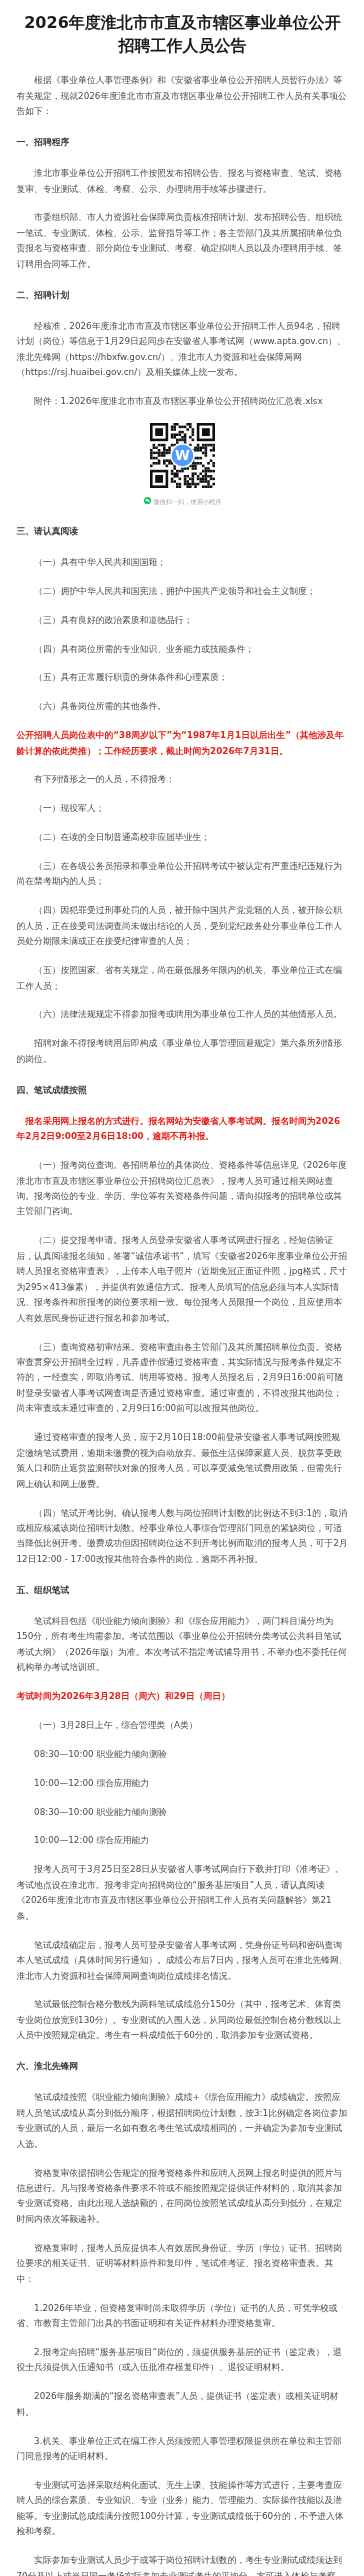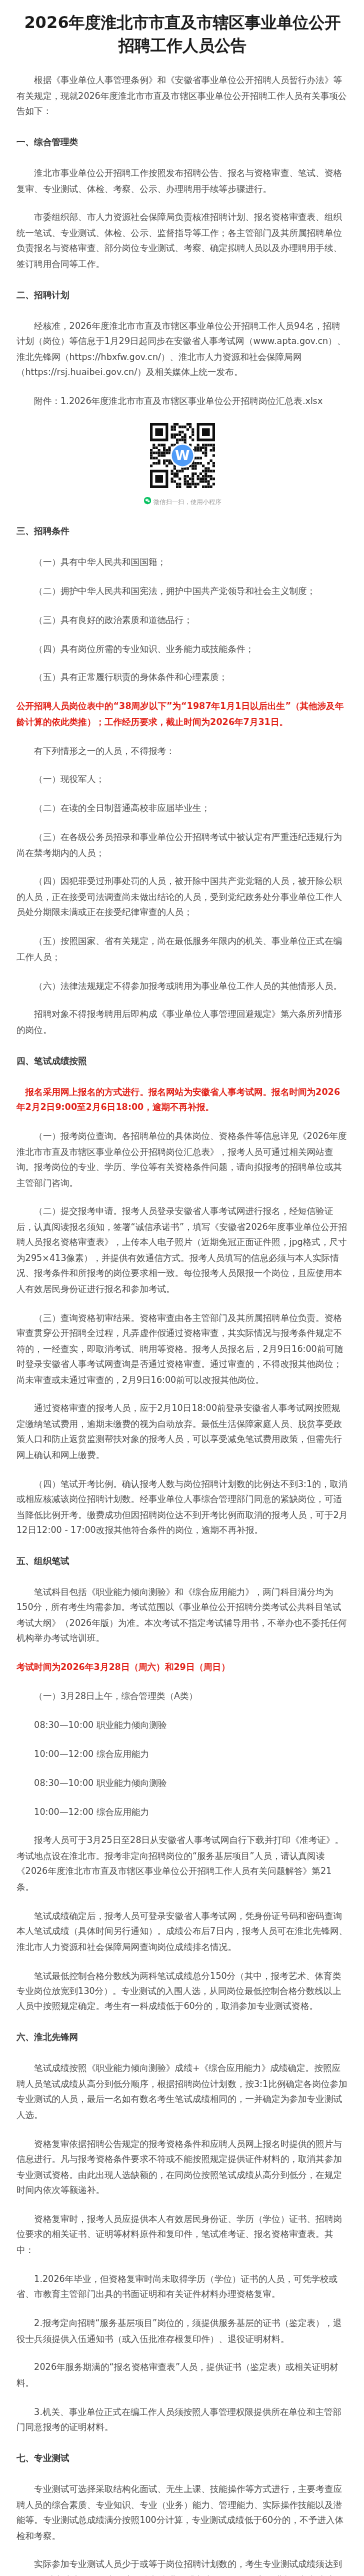--- a/index.html
+++ b/index.html
@@ -16,23 +16,23 @@
   .qr-caption{font-size:6.2px;color:#9b9b9b;margin-top:4.1px;display:flex;align-items:center;gap:2.6px;}
   .qr-wrap.center .qr-caption{justify-content:center;}
 </style>
 </head>
 <body>
 
 <div class="doc">
   <div class="title">2026年度淮北市市直及市辖区事业单位公开招聘工作人员公告</div>
   <div>
       <div class="p">根据《事业单位人事管理条例》和《安徽省事业单位公开招聘人员暂行办法》等有关规定，现就2026年度淮北市市直及市辖区事业单位公开招聘工作人员有关事项公告如下：</div>
-      <div class="h2">一、综合管理类</div>
+      <div class="h2">一、招聘程序</div>
       <div class="p">淮北市事业单位公开招聘工作按照发布招聘公告、报名与资格审查、笔试、资格复审、专业测试、体检、考察、公示、办理聘用手续等步骤进行。</div>
-      <div class="p">市委组织部、市人力资源社会保障局负责核准招聘计划、报名资格审查表、组织统一笔试、专业测试、体检、公示、监督指导等工作；各主管部门及其所属招聘单位负责报名与资格审查、部分岗位专业测试、考察、确定拟聘人员以及办理聘用手续、签订聘用合同等工作。</div>
+      <div class="p">市委组织部、市人力资源社会保障局负责核准招聘计划、发布招聘公告、组织统一笔试、专业测试、体检、公示、监督指导等工作；各主管部门及其所属招聘单位负责报名与资格审查、部分岗位专业测试、考察、确定拟聘人员以及办理聘用手续、签订聘用合同等工作。</div>
       <div class="h2">二、招聘计划</div>
       <div class="p">经核准，2026年度淮北市市直及市辖区事业单位公开招聘工作人员94名，招聘计划（岗位）等信息于1月29日起同步在安徽省人事考试网（www.apta.gov.cn）、淮北先锋网（https://hbxfw.gov.cn/）、淮北市人力资源和社会保障局网（https://rsj.huaibei.gov.cn/）及相关媒体上统一发布。</div>
       <div class="p">附件：1.2026年度淮北市市直及市辖区事业单位公开招聘岗位汇总表.xlsx</div>
       <div class="qr-wrap center"><div class="qr-box"><svg width="65" height="65" viewBox="0 0 126 126" xmlns="http://www.w3.org/2000/svg" style="font-size:17px">
             <rect width="126" height="126" fill="#fff"></rect>
             <rect x="45.4" y="0.0" width="5.0" height="5.0" fill="#111"></rect>
             <rect x="50.4" y="0.0" width="5.0" height="5.0" fill="#111"></rect>
             <rect x="70.6" y="0.0" width="5.0" height="5.0" fill="#111"></rect>
             <rect x="75.6" y="0.0" width="5.0" height="5.0" fill="#111"></rect>
             <rect x="40.3" y="5.0" width="5.0" height="5.0" fill="#111"></rect>
@@ -261,26 +261,27 @@
           </svg></div><div class="qr-caption">
           <span><svg width="7.2" height="7.2" viewBox="0 0 20 20" xmlns="http://www.w3.org/2000/svg">
               <circle cx="10" cy="10" r="10" fill="#07c160"></circle>
               <ellipse cx="8.3" cy="8.4" rx="4.4" ry="3.6" fill="#fff"></ellipse>
               <ellipse cx="12.9" cy="11.9" rx="3.5" ry="2.9" fill="#fff" stroke="#07c160" stroke-width="0.7"></ellipse>
               <circle cx="6.8" cy="7.7" r="0.6" fill="#07c160"></circle>
               <circle cx="9.8" cy="7.7" r="0.6" fill="#07c160"></circle>
             </svg></span>
           <span>微信扫一扫，使用小程序</span>
         </div></div>
-      <div class="h2">三、招聘条件</div>
+      <div class="h2">三、请认真阅读</div>
       <div class="p">（一）具有中华人民共和国国籍；</div>
       <div class="p">（二）拥护中华人民共和国宪法，拥护中国共产党领导和社会主义制度；</div>
       <div class="p">（三）具有良好的政治素质和道德品行；</div>
       <div class="p">（四）具有岗位所需的专业知识、业务能力或技能条件；</div>
       <div class="p">（五）具有正常履行职责的身体条件和心理素质；</div>
+      <div class="p">（六）具备岗位所需的其他条件。</div>
       <div class="red">公开招聘人员岗位表中的“38周岁以下”为“1987年1月1日以后出生”（其他涉及年龄计算的依此类推）；工作经历要求，截止时间为2026年7月31日。</div>
       <div class="p">有下列情形之一的人员，不得报考：</div>
       <div class="p">（一）现役军人；</div>
       <div class="p">（二）在读的全日制普通高校非应届毕业生；</div>
       <div class="p">（三）在各级公务员招录和事业单位公开招聘考试中被认定有严重违纪违规行为尚在禁考期内的人员；</div>
       <div class="p">（四）因犯罪受过刑事处罚的人员，被开除中国共产党党籍的人员，被开除公职的人员，正在接受司法调查尚未做出结论的人员，受到党纪政务处分事业单位工作人员处分期限未满或正在接受纪律审查的人员；</div>
       <div class="p">（五）按照国家、省有关规定，尚在最低服务年限内的机关、事业单位正式在编工作人员；</div>
       <div class="p">（六）法律法规规定不得参加报考或聘用为事业单位工作人员的其他情形人员。</div>
       <div class="p">招聘对象不得报考聘用后即构成《事业单位人事管理回避规定》第六条所列情形的岗位。</div>
       <div class="h2">四、笔试成绩按照</div>
@@ -302,19 +303,18 @@
       <div class="p">笔试成绩确定后，报考人员可登录安徽省人事考试网，凭身份证号码和密码查询本人笔试成绩（具体时间另行通知）。成绩公布后7日内，报考人员可在淮北先锋网、淮北市人力资源和社会保障局网查询岗位成绩排名情况。</div>
       <div class="p">笔试最低控制合格分数线为两科笔试成绩总分150分（其中，报考艺术、体育类专业岗位放宽到130分）。专业测试的入围人选，从同岗位最低控制合格分数线以上人员中按照规定确定。考生有一科成绩低于60分的，取消参加专业测试资格。</div>
       <div class="h2">六、淮北先锋网</div>
       <div class="p">笔试成绩按照《职业能力倾向测验》成绩+《综合应用能力》成绩确定。按照应聘人员笔试成绩从高分到低分顺序，根据招聘岗位计划数，按3:1比例确定各岗位参加专业测试的人员，最后一名如有数名考生笔试成绩相同的，一并确定为参加专业测试人选。</div>
       <div class="p">资格复审依据招聘公告规定的报考资格条件和应聘人员网上报名时提供的照片与信息进行。凡与报考资格条件要求不符或不能按照规定提供证件材料的，取消其参加专业测试资格。由此出现人选缺额的，在同岗位按照笔试成绩从高分到低分，在规定时间内依次等额递补。</div>
       <div class="p">资格复审时，报考人员应提供本人有效居民身份证、学历（学位）证书、招聘岗位要求的相关证书、证明等材料原件和复印件，笔试准考证、报名资格审查表。其中：</div>
       <div class="p">1.2026年毕业，但资格复审时尚未取得学历（学位）证书的人员，可凭学校或省、市教育主管部门出具的书面证明和有关证件材料办理资格复审。</div>
       <div class="p">2.报考定向招聘“服务基层项目”岗位的，须提供服务基层的证书（鉴定表），退役士兵须提供入伍通知书（或入伍批准存根复印件）、退役证明材料。</div>
       <div class="p">2026年服务期满的“报名资格审查表”人员，提供证书（鉴定表）或相关证明材料。</div>
       <div class="p">3.机关、事业单位正式在编工作人员须按照人事管理权限提供所在单位和主管部门同意报考的证明材料。</div>
-      <div class="h2">七、专业测试</div>
       <div class="p">专业测试可选择采取结构化面试、无生上课、技能操作等方式进行，主要考查应聘人员的综合素质、专业知识、专业（业务）能力、管理能力、实际操作技能以及潜能等。专业测试总成绩满分按照100分计算，专业测试成绩低于60分的，不予进入体检和考察。</div>
       <div class="p">实际参加专业测试人员少于或等于岗位招聘计划数的，考生专业测试成绩须达到70分及以上或当日同一考场实际参加专业测试考生的平均分，方可进入体检与考察。</div>
     </div>
 
 </div>
 
 
 </body></html>

